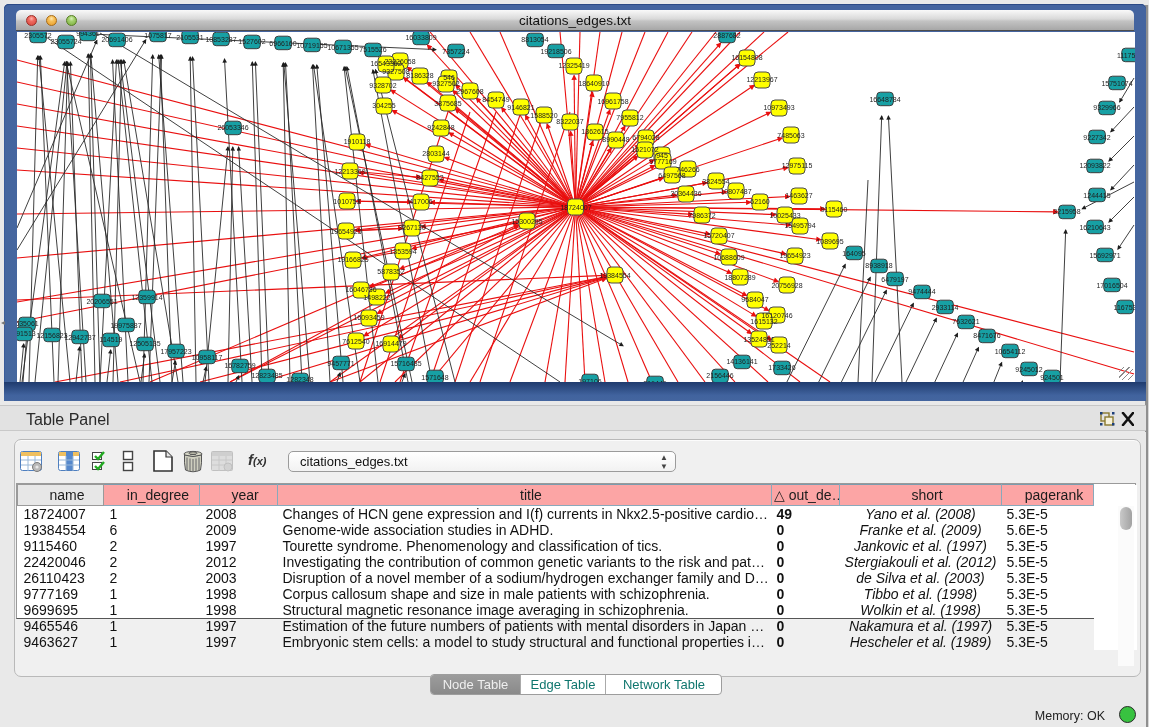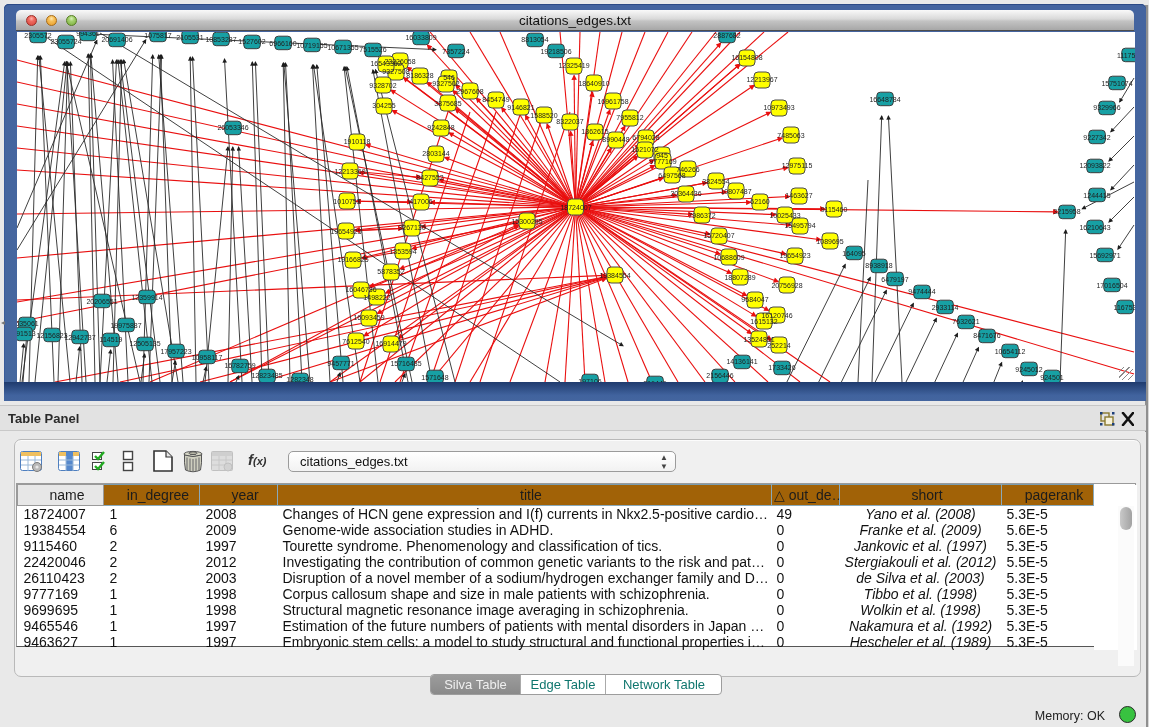--- a/index.html
+++ b/index.html
@@ -13,34 +13,34 @@
 #titlebar .title { position:absolute; width:100%; text-align:center; top:3px; font-size:13.5px; color:#111; }
 .tl { position:absolute; top:15px; width:11px; height:11px; border-radius:50%; }
 #tl-r { left:10px; background:radial-gradient(circle at 50% 30%, #ffb2ac 0%, #ee6a60 35%, #d8463c 100%); border:1px solid #9d2e26;}
 #tl-o { left:30px; background:radial-gradient(circle at 50% 30%, #ffe8b0 0%, #f6bf57 35%, #e89b28 100%); border:1px solid #a86b14;}
 #tl-g { left:50px; background:radial-gradient(circle at 50% 30%, #d8f0bc 0%, #a3d06c 35%, #79ab3c 100%); border:1px solid #567d23;}
 #canvas { position:absolute; left:13px; top:28px; width:1118px; height:350px; background:#fff; overflow:hidden; }
 #grip { position:absolute; right:2px; bottom:2px; width:14px; height:13px;
   background:repeating-linear-gradient(135deg, transparent 0 3px, #8a8a8a 3px 4px); }
 
 #tp-head { position:absolute; left:0; top:405px; width:1146px; height:26px; background:#e2e2e2; border-top:1px solid #c6c6c6; border-bottom:1px solid #c9c9c9; }
-#tp-head .t { position:absolute; left:8px; top:5px; font-size:13px; color:#2a2a2a;font-weight:bold; }
+#tp-head .t { position:absolute; left:26px; top:5px; font-size:16px; color:#2a2a2a; }
 #tp-body { position:absolute; left:0; top:432px; width:1146px; height:295px; background:#e9e9e9; }
 #panel { position:absolute; left:14px; top:439px; width:1127px; height:238px; background:#f0f0f0; border:1px solid #b9b9b9; border-radius:7px; box-shadow:inset 0 1px 0 #fcfcfc; }
 #combo { position:absolute; left:288px; top:451px; width:388px; height:21px; background:linear-gradient(180deg,#ffffff,#f2f2f2); border:1px solid #9b9b9b; border-radius:5px; font-size:13px; color:#111; padding:2px 0 0 11px; }
 #combo .arr { position:absolute; right:7px; top:1px; font-size:8px; color:#444; line-height:9px; letter-spacing:0; }
-#tablewrap { position:absolute; left:16px; top:483px; width:1120px; height:164px; background:#fff; border:1px solid #9a9a9a; border-bottom:1px solid #555; }
+#tablewrap { position:absolute; left:16px; top:483px; width:1120px; height:136px; background:#fff; border:1px solid #9a9a9a; border-bottom:1px solid #555; }
 table { border-collapse:collapse; table-layout:fixed; width:1119px; font-size:14px; }
-th { height:21px; background:#a16207; border:1px solid #89a9bb; border-top:1px solid #7b9cae; font-weight:400; font-size:14px; color:#1c1c1c; text-align:center; padding:0 0 0 13px; overflow:hidden; white-space:nowrap;}
+th { height:21px; background:#fca5a5; border:1px solid #89a9bb; border-top:1px solid #7b9cae; font-weight:400; font-size:14px; color:#1c1c1c; text-align:center; padding:0 0 0 13px; overflow:hidden; white-space:nowrap;}
 th.c0 { background:#e7e7e7; border-color:#9a9a9a; }
 th.c7, td.c7 { background:#fff; border:none; }
 td { height:16px; padding:0 0 0 6px; color:#111; white-space:nowrap; overflow:hidden; text-overflow:ellipsis; }
 td.c0 { padding-left:6px; }
 td.c3 { padding-left:5px; }
-td.c4 { padding-left:5px; }
+td.c4 { padding-left:5px;font-weight:bold; }
 td.c6 { padding-left:5px; }
 td.c5 { text-align:center; padding:0;font-style:italic; }
 #vscroll { position:absolute; left:1118px; top:506px; width:16px; height:160px; background:#fbfbfb; }
 #vthumb { position:absolute; left:1120px; top:507px; width:12px; height:23px; background:linear-gradient(90deg,#c9c9c9,#a2a2a2); border-radius:6px; }
 
 #tabs { position:absolute; left:430px; top:674px; width:292px; height:21px; display:flex; border:1px solid #9d9d9d; border-radius:4px; overflow:hidden; background:#fff; font-size:13px; }
 #tabs div { flex:0 0 auto; text-align:center; padding-top:2px; height:100%; color:#0f766e; }
 #tabs .sel { background:linear-gradient(180deg,#9c9c9c,#8a8a8a); color:#efefef; }
 #tabs .sep { width:1px; padding:0; background:#aaa; flex:0 0 1px; }
 #status { position:absolute; right:44px; top:709px; font-size:12.5px; color:#222; }
@@ -715,41 +715,41 @@
             <td class="c5">Wolkin et al. (1998)</td>
             <td class="c6">5.3E-5</td>
             <td class="c7"></td>
           </tr>
           <tr>
             <td class="c0">9465546</td>
             <td class="c1">1</td>
             <td class="c2">1997</td>
             <td class="c3">Estimation of the future numbers of patients with mental disorders in Japan base…</td>
             <td class="c4">0</td>
-            <td class="c5">Nakamura et al. (1992)</td>
+            <td class="c5">Nakamura et al. (1997)</td>
             <td class="c6">5.3E-5</td>
             <td class="c7"></td>
           </tr>
           <tr>
             <td class="c0">9463627</td>
             <td class="c1">1</td>
             <td class="c2">1997</td>
             <td class="c3">Embryonic stem cells: a model to study structural and functional properties in car…</td>
             <td class="c4">0</td>
             <td class="c5">Hescheler et al. (1989)</td>
             <td class="c6">5.3E-5</td>
             <td class="c7"></td>
           </tr>
     </tbody>
       </table>
   </div>
   <div id="vscroll"></div>
     <div id="vthumb"></div>
   <div id="tabs">
-    <div class="sel" style="width:89px">Silva Table</div>
+    <div class="sel" style="width:89px">Node Table</div>
       <div class="sep"></div>
     <div style="width:84px">Edge Table</div>
       <div class="sep"></div>
     <div style="width:116px">Network Table</div>
   </div>
   <div id="status">Memory: OK</div>
   <div id="memdot"></div>
   <div id="ltick">◂</div>
 </div>
 </body></html>

